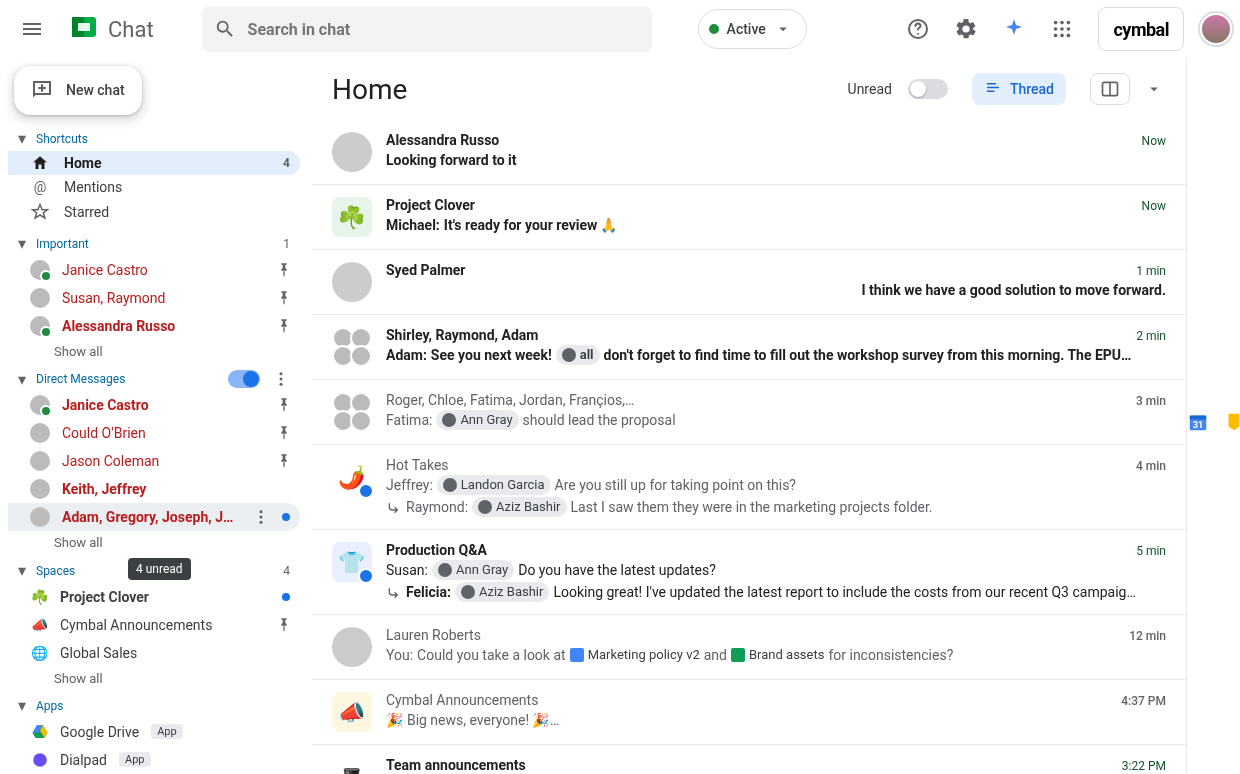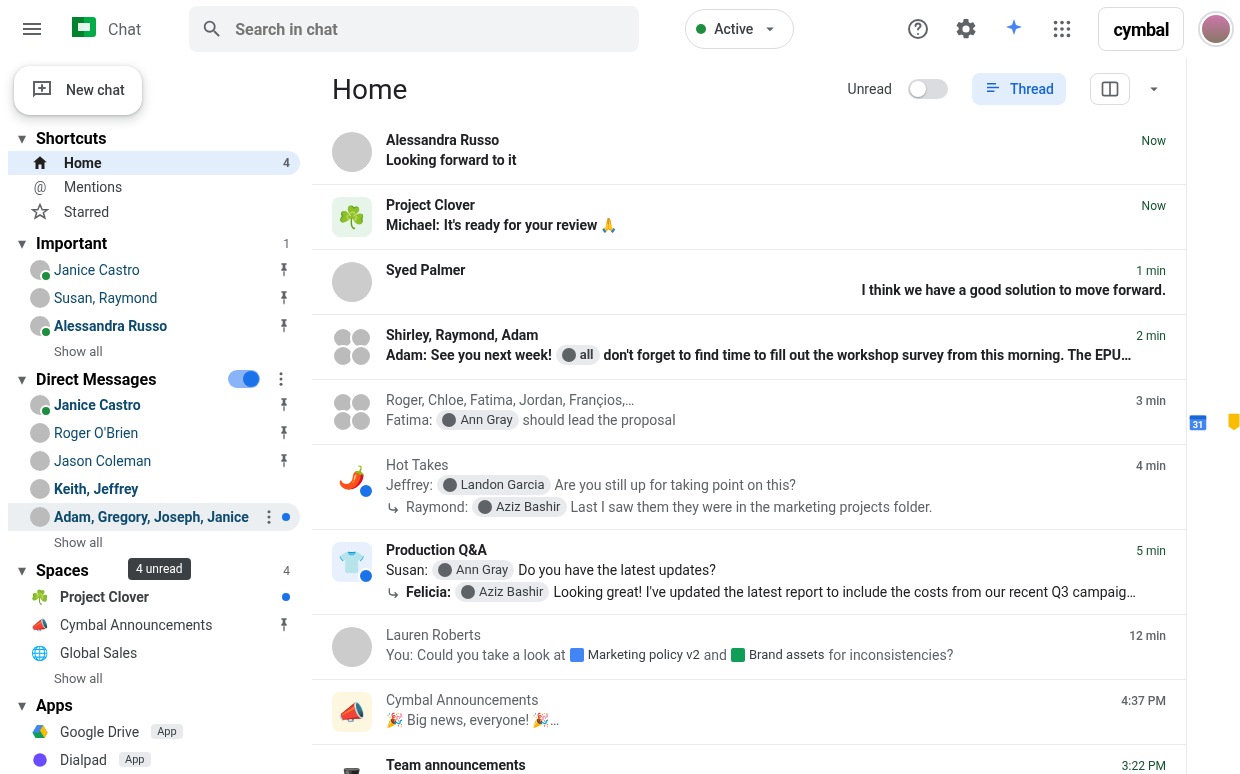--- a/index.html
+++ b/index.html
@@ -3,51 +3,51 @@
 <meta charset="utf-8">
 <style>
   * { box-sizing: border-box; margin: 0; padding: 0; font-family: 'Google Sans', Roboto, Arial, sans-serif; }
   body { width: 1240px; height: 774px; background: #fff; overflow: hidden; display: flex; flex-direction: column; }
 
   
   .header { height: 58px; display: flex; align-items: center; padding: 0 8px; gap: 8px; }
   .hamburger { width: 48px; height: 48px; border-radius: 50%; display: flex; align-items: center; justify-content: center; cursor: pointer; }
   .logo-wrap { display: flex; align-items: center; gap: 4px; }
   .logo-icon { width: 40px; height: 40px; display: flex; align-items: center; justify-content: center; }
-  .logo-text { font-size: 16px; color: #5f6368; font-weight: 400; }
+  .logo-text { font-size: 22px; color: #5f6368; font-weight: 400; }
   .search-wrap { margin-left: 40px; flex: 0 0 450px; height: 46px; background: #f1f3f4; border-radius: 8px; display: flex; align-items: center; padding: 0 12px; gap: 12px; }
   .search-input { border: none; background: transparent; outline: none; font-size: 16px; color: #5f6368; flex: 1; font-weight: bold; }
   .status-chip { margin-left: 38px; height: 40px; border-radius: 20px; background: #fff; border: 1px solid #dadce0; display: flex; align-items: center; padding: 0 14px 0 10px; gap: 8px; }
   .status-dot { width: 10px; height: 10px; border-radius: 50%; background: #1e8e3e; }
   .status-text { font-size: 14px; color: #3c4043; font-weight: 500; }
   .header-spacer { flex: 1; }
   .header-icon { width: 40px; height: 40px; border-radius: 50%; display: flex; align-items: center; justify-content: center; cursor: pointer; color: #5f6368; }
   .brand { height: 44px; padding: 0 14px; border: 1px solid #dadce0; border-radius: 8px; display: flex; align-items: center; font-weight: 700; font-size: 18px; letter-spacing: -0.5px; margin-left: 8px; }
   .avatar-img { width: 32px; height: 32px; border-radius: 50%; background: linear-gradient(#c7a,#876); border: 2px solid #fff; box-shadow: 0 0 0 2px #dadce0; margin-left: 8px; }
 
   .body { flex: 1; display: flex; min-height: 0; }
 
   
   .sidebar { width: 308px; padding: 4px 8px 0 8px; display: flex; flex-direction: column; overflow-y: auto; }
   .new-chat { margin: 4px 0 12px 6px; height: 56px; width: 128px; border-radius: 16px; background: #fff; box-shadow: 0 1px 3px rgba(60,64,67,.3), 0 4px 8px 3px rgba(60,64,67,.15); display: flex; align-items: center; padding: 0 16px; gap: 12px; cursor: pointer; }
   .new-chat-icon { width: 24px; height: 24px; }
   .new-chat-label { font-size: 14px; color: #3c4043; font-weight: 500; }
 
   .section-header { height: 28px; display: flex; align-items: center; padding: 0 10px 0 6px; gap: 6px; cursor: pointer; }
   .section-caret { width: 16px; height: 16px; display: flex; align-items: center; justify-content: center; color: #5f6368; }
-  .section-title { font-size: 16px; color: #000000; font-weight: 700; flex: 1; }
+  .section-title { font-size: 12px; color: #0369a1; font-weight: 400; flex: 1; }
   .section-count { font-size: 12px; color: #5f6368; }
 
   .nav-item { height: 28px; border-radius: 0 14px 14px 0; display: flex; align-items: center; padding: 0 10px 0 22px; gap: 14px; cursor: pointer; color: #3c4043; font-size: 14px; }
   .nav-item.active { background: #e3eefc; color: #1f1f1f; font-weight: 700; }
   .nav-item .count { margin-left: auto; font-size: 12px; color: #5f6368; font-weight: 700; }
   .nav-icon { width: 20px; height: 20px; display: flex; align-items: center; justify-content: center; color: #5f6368; }
   .nav-item.active .nav-icon { color: #1f1f1f; }
 
-  .conv-item { height: 28px; display: flex; align-items: center; padding: 0 8px 0 22px; gap: 4px; cursor: pointer; font-size: 14px; color: #0c4a6e; position: relative; }
+  .conv-item { height: 28px; display: flex; align-items: center; padding: 0 8px 0 22px; gap: 12px; cursor: pointer; font-size: 14px; color: #b91c1c; position: relative; }
   .conv-item.bold { font-weight: 700; }
   .conv-item.hovered { background: #eceff1; border-radius: 0 14px 14px 0; }
   .conv-avatar { width: 20px; height: 20px; border-radius: 50%; background: #bbb; position: relative; flex-shrink: 0; }
   .conv-avatar.presence::after { content:''; position:absolute; right:-2px; bottom:-2px; width:8px; height:8px; border-radius:50%; background:#1e8e3e; border:2px solid #fff; }
   .conv-name { flex: 1; white-space: nowrap; overflow: hidden; text-overflow: ellipsis; }
   .pin-icon { width: 16px; height: 16px; color: #5f6368; }
   .unread-dot { width: 8px; height: 8px; border-radius: 50%; background: #1a73e8; margin-right: 2px; }
   .more-icon { width: 18px; height: 18px; color: #5f6368; }
 
   .toggle-wrap { width: 32px; height: 18px; border-radius: 9px; background: #8ab4f8; position: relative; margin-left: auto; }
@@ -261,21 +261,21 @@
     <div id="dm-list">
         <div class="conv-item bold">
           <div class="conv-avatar presence"></div>
           <span class="conv-name">Janice Castro</span>
           <svg class="pin-icon" viewBox="0 0 24 24" fill="#5f6368">
             <path d="M14 4v5l2 2v2H8v-2l2-2V4H8V2h8v2h-2zM11 14h2v6l-1 2-1-2v-6z"></path>
           </svg>
         </div>
         <div class="conv-item">
           <div class="conv-avatar"></div>
-          <span class="conv-name">Roger O'Brien</span>
+          <span class="conv-name">Could O'Brien</span>
           <svg class="pin-icon" viewBox="0 0 24 24" fill="#5f6368">
             <path d="M14 4v5l2 2v2H8v-2l2-2V4H8V2h8v2h-2zM11 14h2v6l-1 2-1-2v-6z"></path>
           </svg>
         </div>
         <div class="conv-item">
           <div class="conv-avatar"></div>
           <span class="conv-name">Jason Coleman</span>
           <svg class="pin-icon" viewBox="0 0 24 24" fill="#5f6368">
             <path d="M14 4v5l2 2v2H8v-2l2-2V4H8V2h8v2h-2zM11 14h2v6l-1 2-1-2v-6z"></path>
           </svg>

